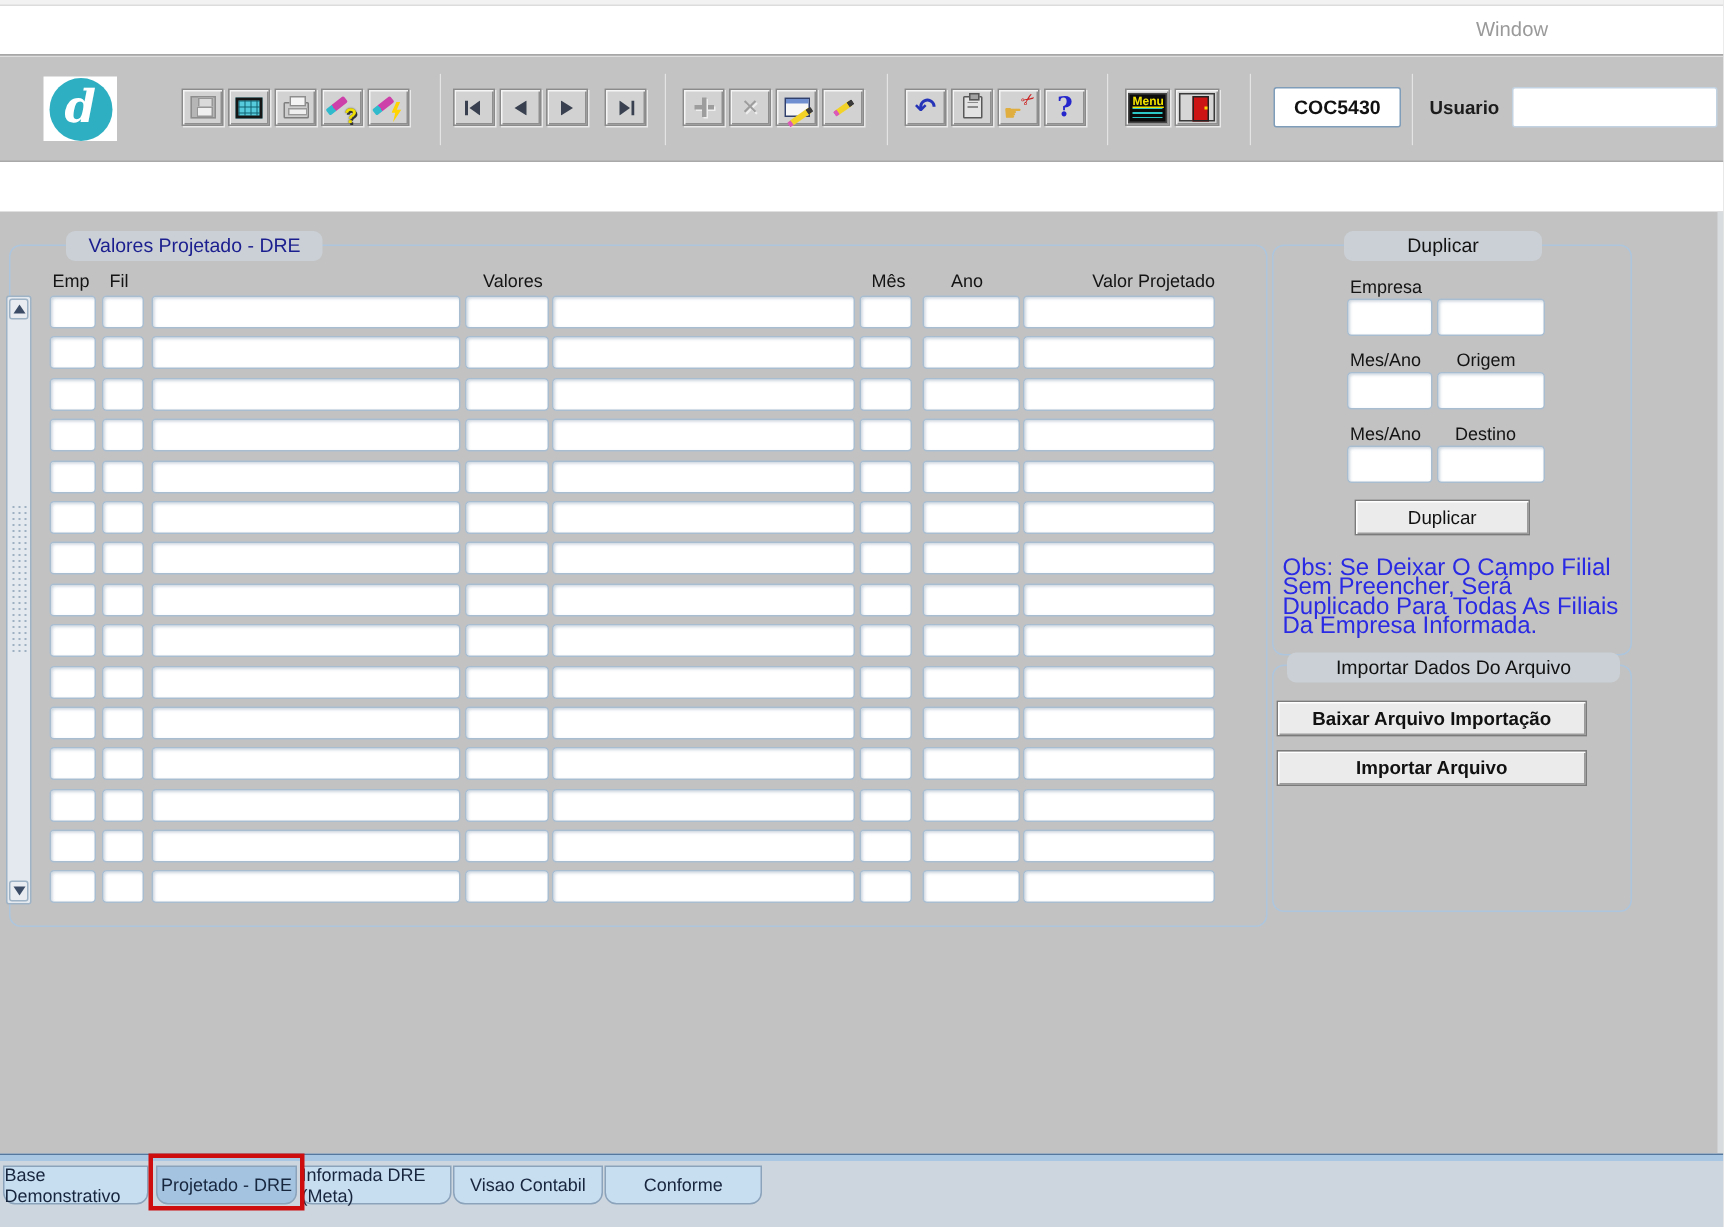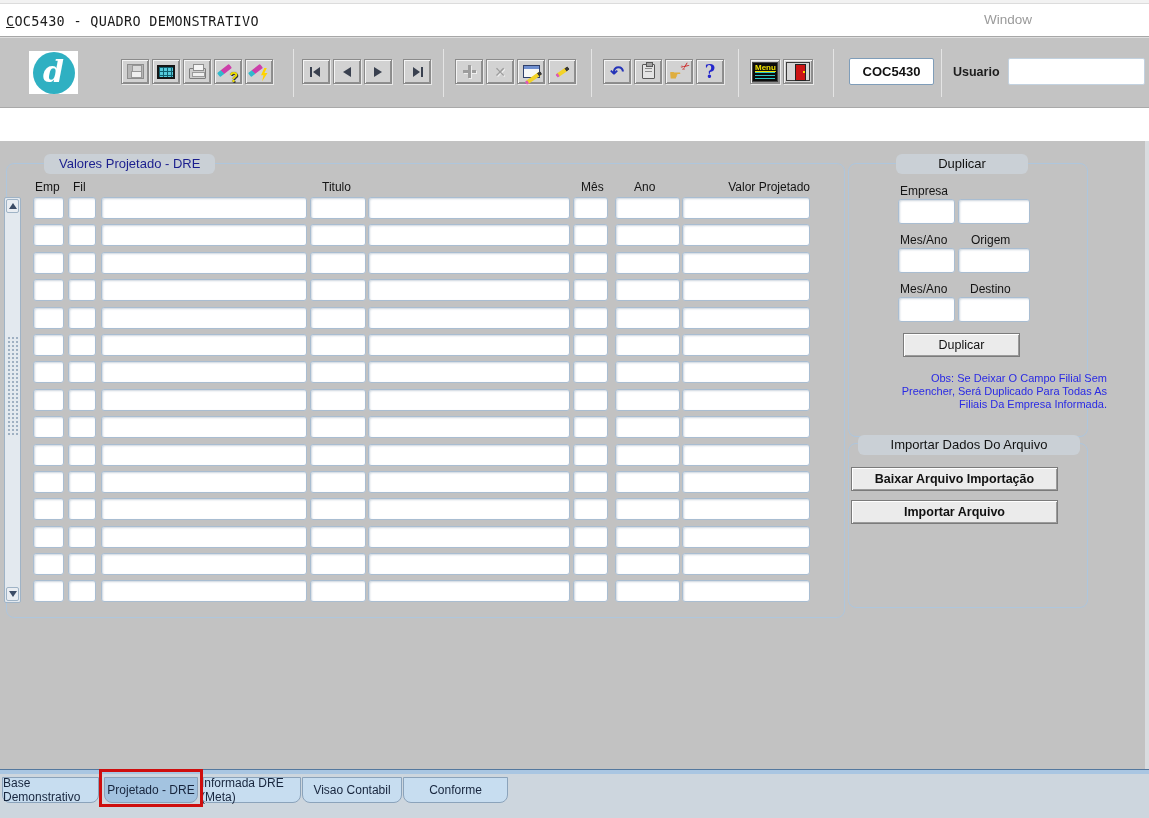--- a/index.html
+++ b/index.html
@@ -119,21 +119,21 @@
              background-image:radial-gradient(#9fb0c2 0.9px, transparent 1px); background-size:4px 4px; }
 
   
   .plabel { position:absolute; font-size:12px; color:#141414; }
   .pfield { position:absolute; height:25px; background:#fff; border:1px solid #a9bdd1; border-radius:3px;
             box-shadow: inset 1px 1px 2px rgba(110,135,160,.35); padding:0 3px; font-size:12px; }
   .btn { position:absolute; background:#ebebeb; border:1px solid #7b7b7b;
          box-shadow: inset 1px 1px 0 #ffffff, inset -1px -1px 0 #9b9b9b;
          font-family:"Liberation Sans",sans-serif; font-size:12.5px; color:#111; cursor:pointer; }
   .btn-bold { font-weight:bold; }
-  .note { position:absolute; text-align:right; font-size:11px; line-height:13px;margin-left:24px; }
+  .note { position:absolute; text-align:left; font-size:16px; line-height:13px; }
   .note-blue { color:#2a2ae4; }
   .note-red { color:#a93838; }
 
   
   .bottom-line1 { position:absolute; left:0; top:769px; width:100%; height:1px; background:#54789e; }
   .bottom-line2 { position:absolute; left:0; top:770px; width:100%; height:4px; background:#a9c6e2; }
   .tabbar { position:absolute; left:0; top:774px; width:100%; height:44px; background:#cdd6de; }
   .tab { position:absolute; top:3px; height:26px; background:#c7ddf0; border:1px solid #8ba3bb; border-radius:0 0 8px 8px;
          display:flex; align-items:center; justify-content:center; font-size:12px; color:#17253d; cursor:pointer; }
   .tab.active { background:#a3c3e0; }
@@ -144,21 +144,20 @@
   .tab:nth-child(5){ left:403px; width:105px; }
   .annotation-box { position:absolute; left:99px; top:769px; width:104px; height:38px; border:3px solid #ce0e0e; pointer-events:none; }
 </style>
 </head>
 <body>
 
 <div class="screen">
 
   <div class="top-strip"></div>
   <div class="menubar">
-    <div class="win-title"><span class="u">C</span><span>OC5430 - QUADRO DEMONSTRATIVO</span></div>
     <div class="menu-window">Window</div>
   </div>
 
   <div class="toolbar">
     <div class="logo">
       <div class="logo-circle">
           <span>d</span>
         </div>
     </div>
 
@@ -261,21 +260,21 @@
   </div>
 
 
   <div class="content">
 
     <div class="groupbox" style="left:6px; top:22px; width:839px; height:455px;"></div>
     <div class="group-title gt-navy" style="left:44px; top:13px;">Valores Projetado - DRE</div>
 
     <div class="col-label" style="left:35px">Emp</div>
     <div class="col-label" style="left:73px">Fil</div>
-    <div class="col-label" style="left:322px">Titulo</div>
+    <div class="col-label" style="left:322px">Valores</div>
     <div class="col-label" style="left:581px">Mês</div>
     <div class="col-label" style="left:634px">Ano</div>
     <div class="col-label" style="left:690px; width:120px; text-align:right;">Valor Projetado</div>
 
     <div class="vscroll">
       <div class="vs-btn vs-up"></div>
       <div class="vs-grip"></div>
       <div class="vs-btn vs-down"></div>
     </div>
 

